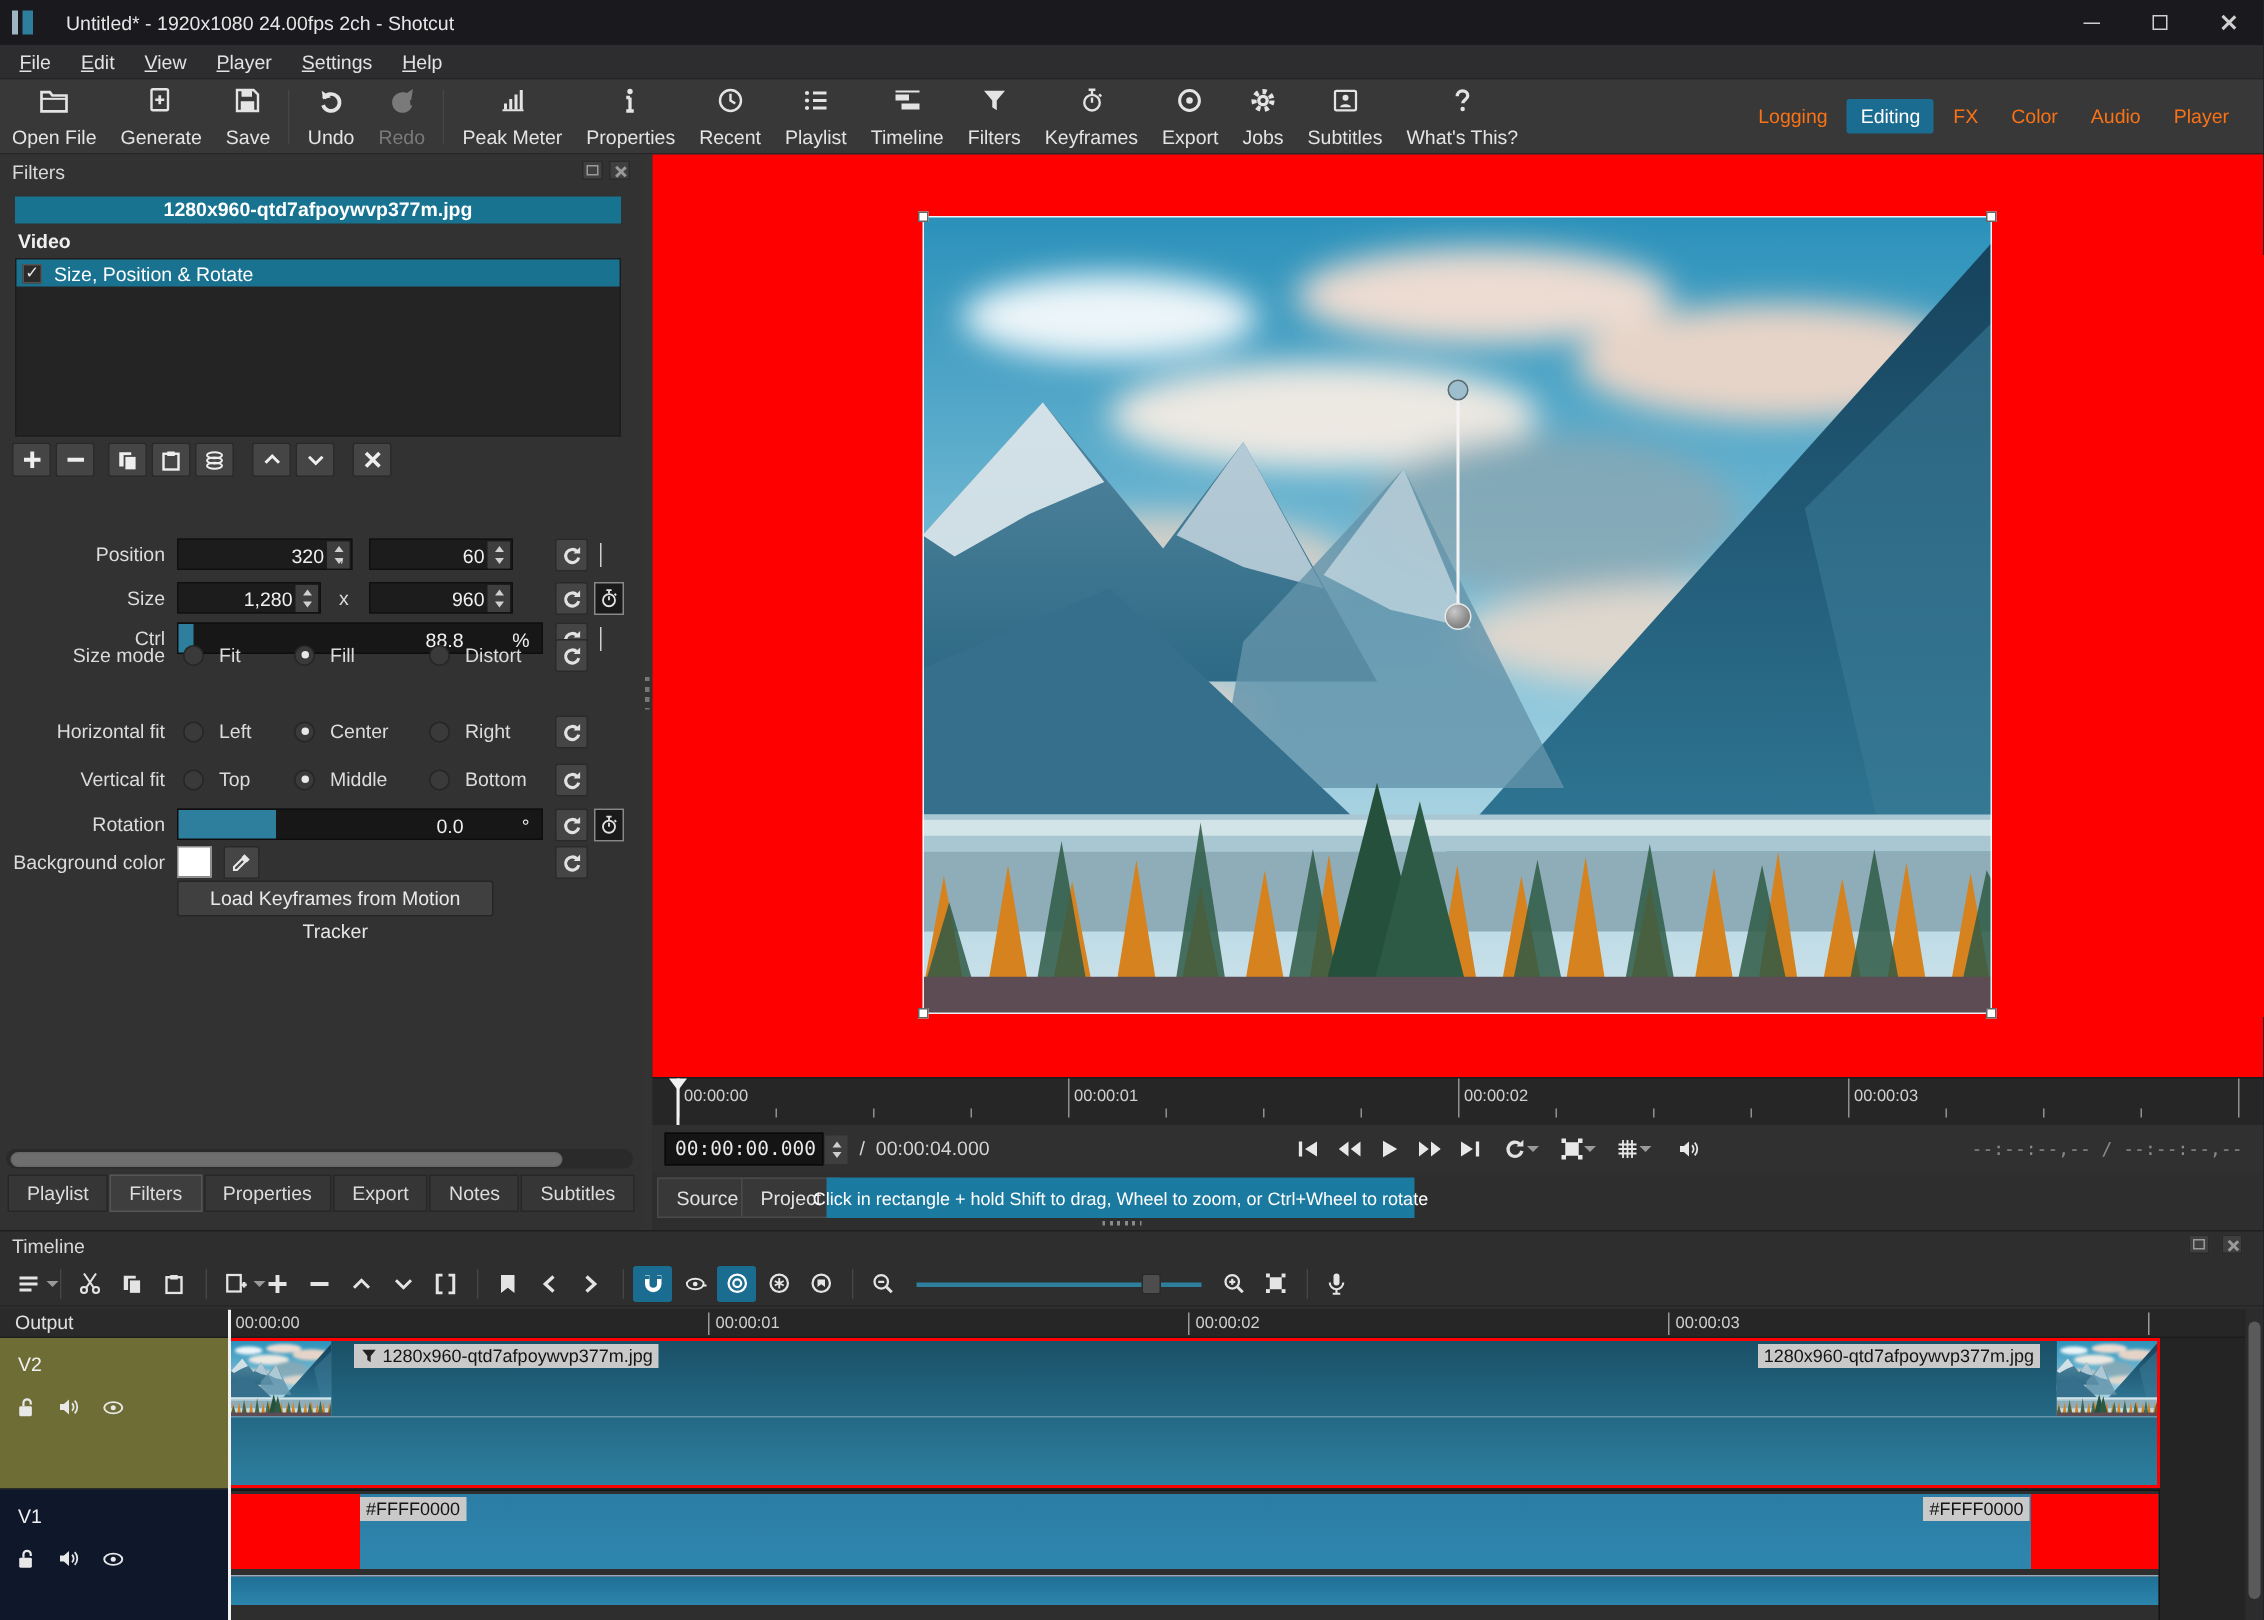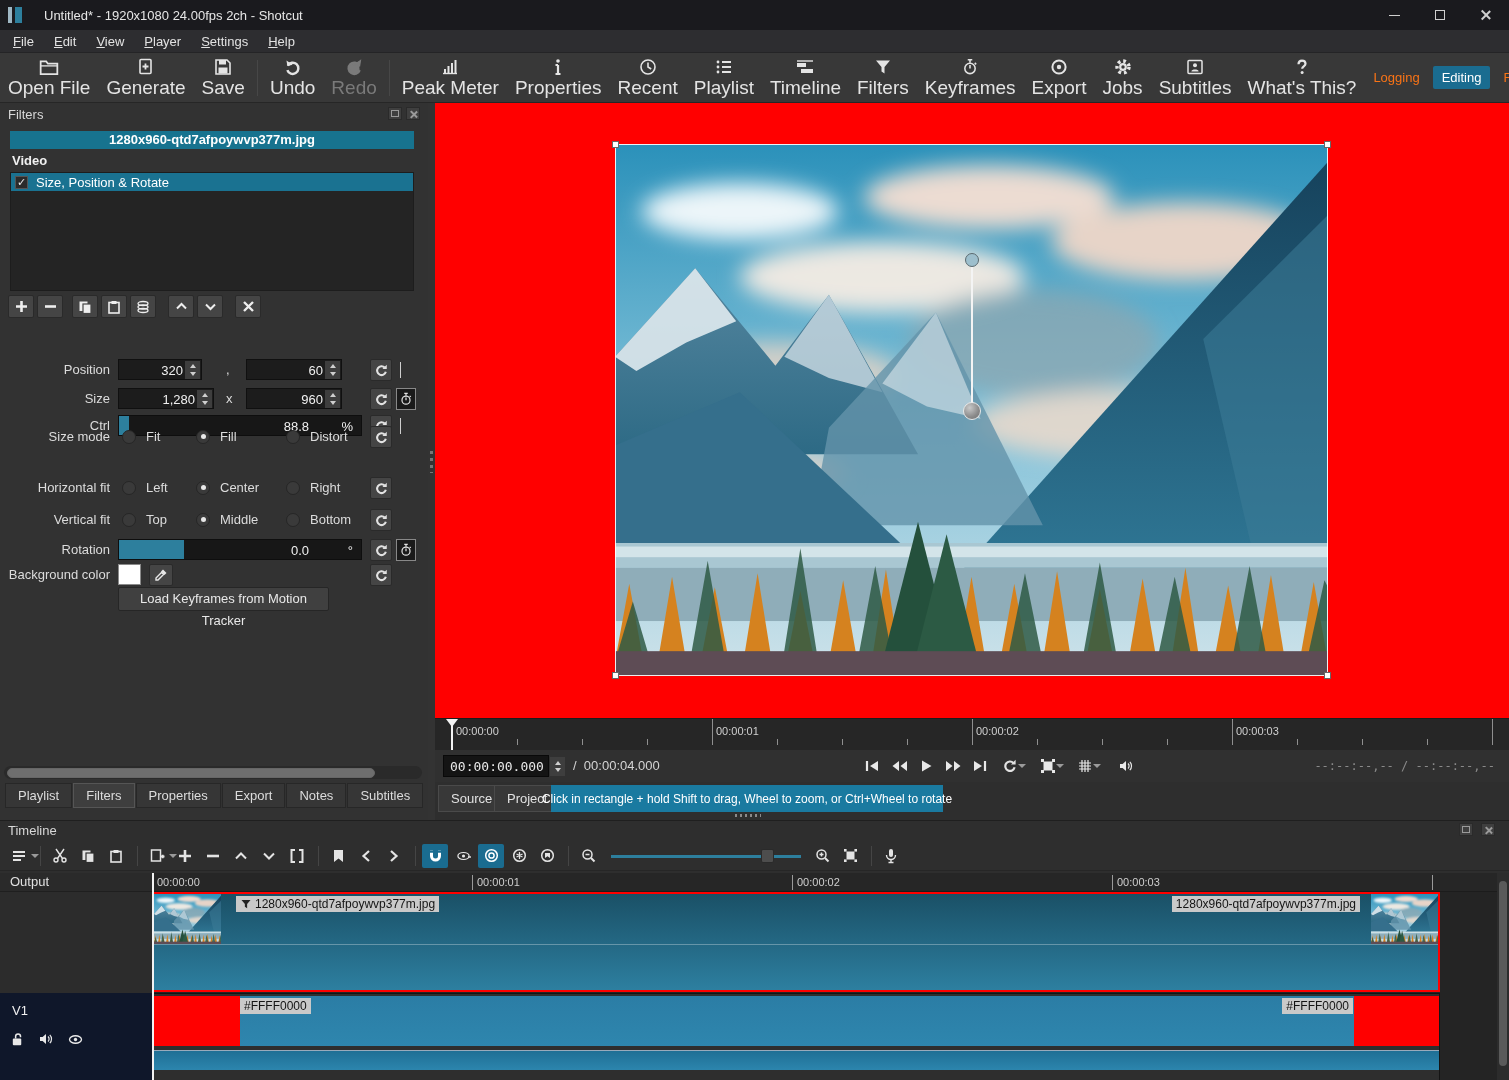--- a/index.html
+++ b/index.html
@@ -23,21 +23,21 @@
   .glyph-close:before,.glyph-close:after { content:""; position:absolute; left:5px; top:0; width:1.5px; height:12px; background:#cfcfcf; }
   .glyph-close:before { transform:rotate(45deg);} .glyph-close:after { transform:rotate(-45deg);}
   
   .menubar { position:absolute; left:0; top:30px; width:100%; height:23px; background:#2d2d30; display:flex; align-items:center; gap:2px; padding-left:4px; border-bottom:1px solid #242426; }
   .menu-item { padding:2px 9px; color:#e2e2e2; }
   .menu-item u { text-decoration:underline; }
   
   .toolbar { position:absolute; left:0; top:53px; width:100%; height:50px; background:#383838; border-bottom:1px solid #262626; display:flex; align-items:center; }
   .tb-btn { height:46px; padding:3px 8px 2px; display:flex; flex-direction:column; align-items:center; justify-content:space-between; color:#e4e4e4; white-space:nowrap; }
   .tb-btn svg { display:block; }
-  .tb-btn .lbl { font-size:19px; }
+  .tb-btn .lbl { font-size:13px; }
   .tb-btn.disabled { color:#7a7a7a; }
   .tb-btn.disabled svg * { stroke:#7a7a7a !important; fill:#7a7a7a !important; }
   .tb-sep { width:1px; height:36px; background:#2a2a2a; margin:0 4px; border-right:1px solid #474747; }
   .caret-dn { width:0; height:0; border-left:4px solid transparent; border-right:4px solid transparent; border-top:4px solid #cfcfcf; display:inline-block; }
   .modes { margin-left:auto; margin-right:14px; display:flex; gap:4px; align-items:center; }
   .mode { padding:4px 9px; color:#f97316; border-radius:2px; }
   .mode.active { background:#1a6c90; color:#fff; }
   
   .panel-head-title { font-size:13px; color:#d8d8d8; }
   .mini-btn { position:absolute; width:14px; height:13px; background:#3f3f3f; border:1px solid #2a2a2a; display:flex; align-items:center; justify-content:center; color:#9a9a9a; font-size:9px; }
@@ -450,21 +450,21 @@
       <div class="act-btn" style="left:227px">
           <svg width="13" height="13" viewBox="0 0 13 13">
             <path d="M2 2l9 9M11 2l-9 9" stroke="#eee" stroke-width="2.4"></path>
           </svg>
         </div>
     </div>
 
 
     <div class="prow" style="top:256px">
       <span class="plabel">Position</span>
-      <div class="spin" style="left:118px; width:84px">
+      <div class="spin" style="left:118px; width:117px">
         <span class="val">320</span>
         <span class="arrows">
             <i class="tri-up"></i>
             <i class="tri-dn"></i>
           </span>
       </div>
       <span class="sep-ch" style="left:226px">,</span>
       <div class="spin" style="left:246px; width:96px">
         <span class="val">60</span>
         <span class="arrows">
@@ -902,20 +902,34 @@
             <rect x="5" y="1" width="4" height="8" rx="2" fill="#e4e4e4"></rect>
             <path d="M2.5 7a4.5 4.5 0 0 0 9 0" fill="none" stroke="#e4e4e4" stroke-width="1.4"></path>
             <path d="M7 11.5V14M4.5 14.5h5" stroke="#e4e4e4" stroke-width="1.4"></path>
           </svg>
         </div>
     </div>
 
     <div class="tl-body">
       <div class="headers-col">
         <div class="output-row">Output</div>
+        <div class="track-head v2h">
+          <span class="tname">V2</span>
+          <div class="thicons">
+            <svg width="15" height="15" viewBox="0 0 16 16">
+                <use href="#sym-lock"></use>
+              </svg>
+            <svg width="16" height="16" viewBox="0 0 16 16">
+                <use href="#sym-speaker"></use>
+              </svg>
+            <svg width="17" height="15" viewBox="0 0 16 16">
+                <use href="#sym-eye"></use>
+              </svg>
+          </div>
+        </div>
         <div class="track-head v1h">
           <span class="tname">V1</span>
           <div class="thicons">
             <svg width="15" height="15" viewBox="0 0 16 16">
                 <use href="#sym-lock"></use>
               </svg>
             <svg width="16" height="16" viewBox="0 0 16 16">
                 <use href="#sym-speaker"></use>
               </svg>
             <svg width="17" height="15" viewBox="0 0 16 16">

